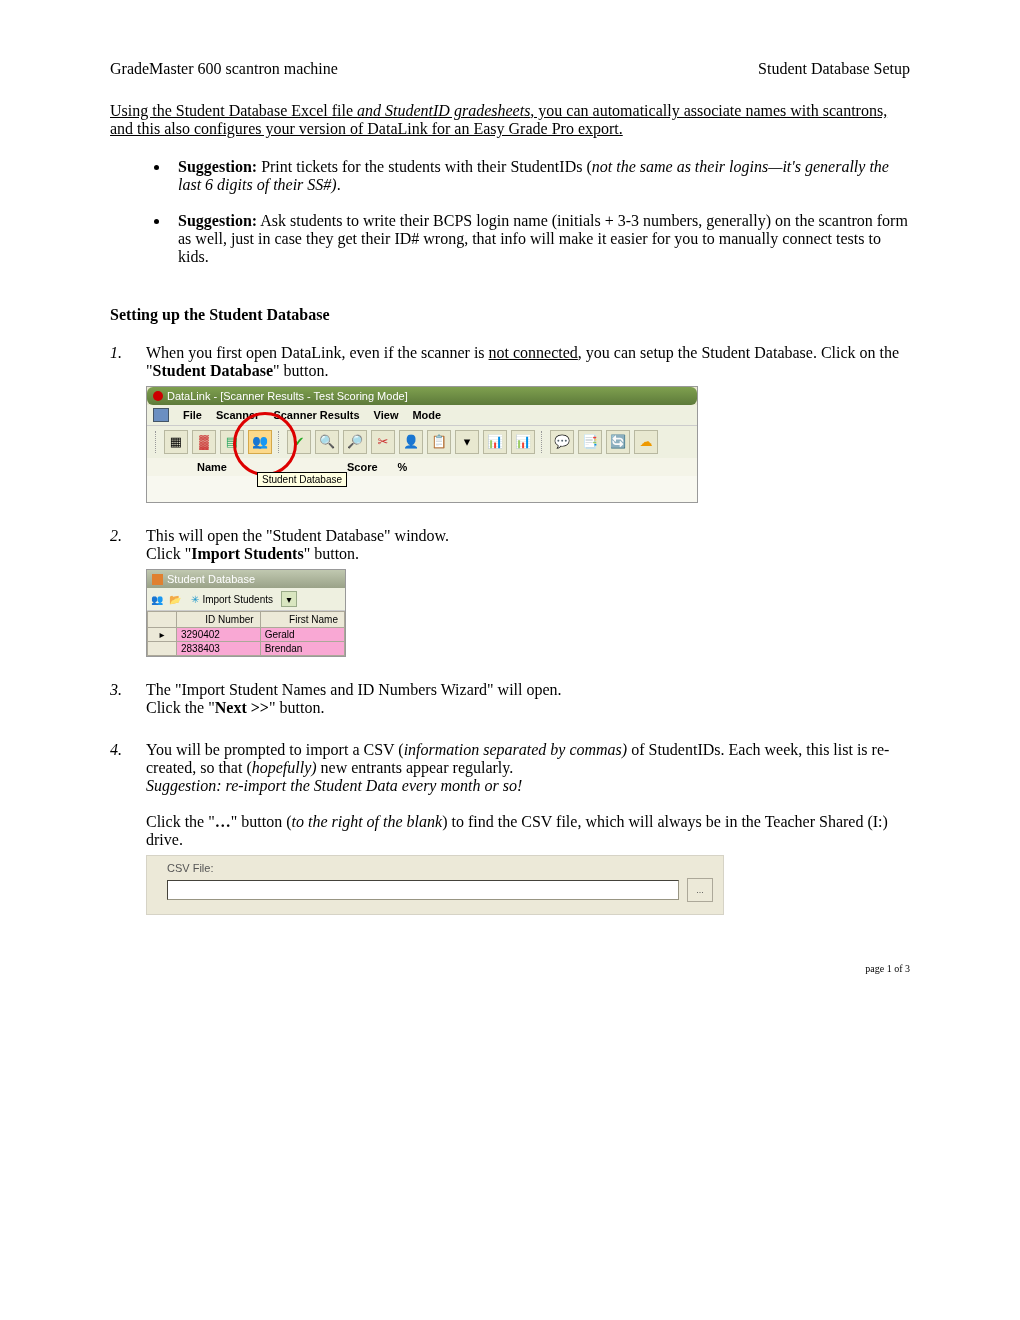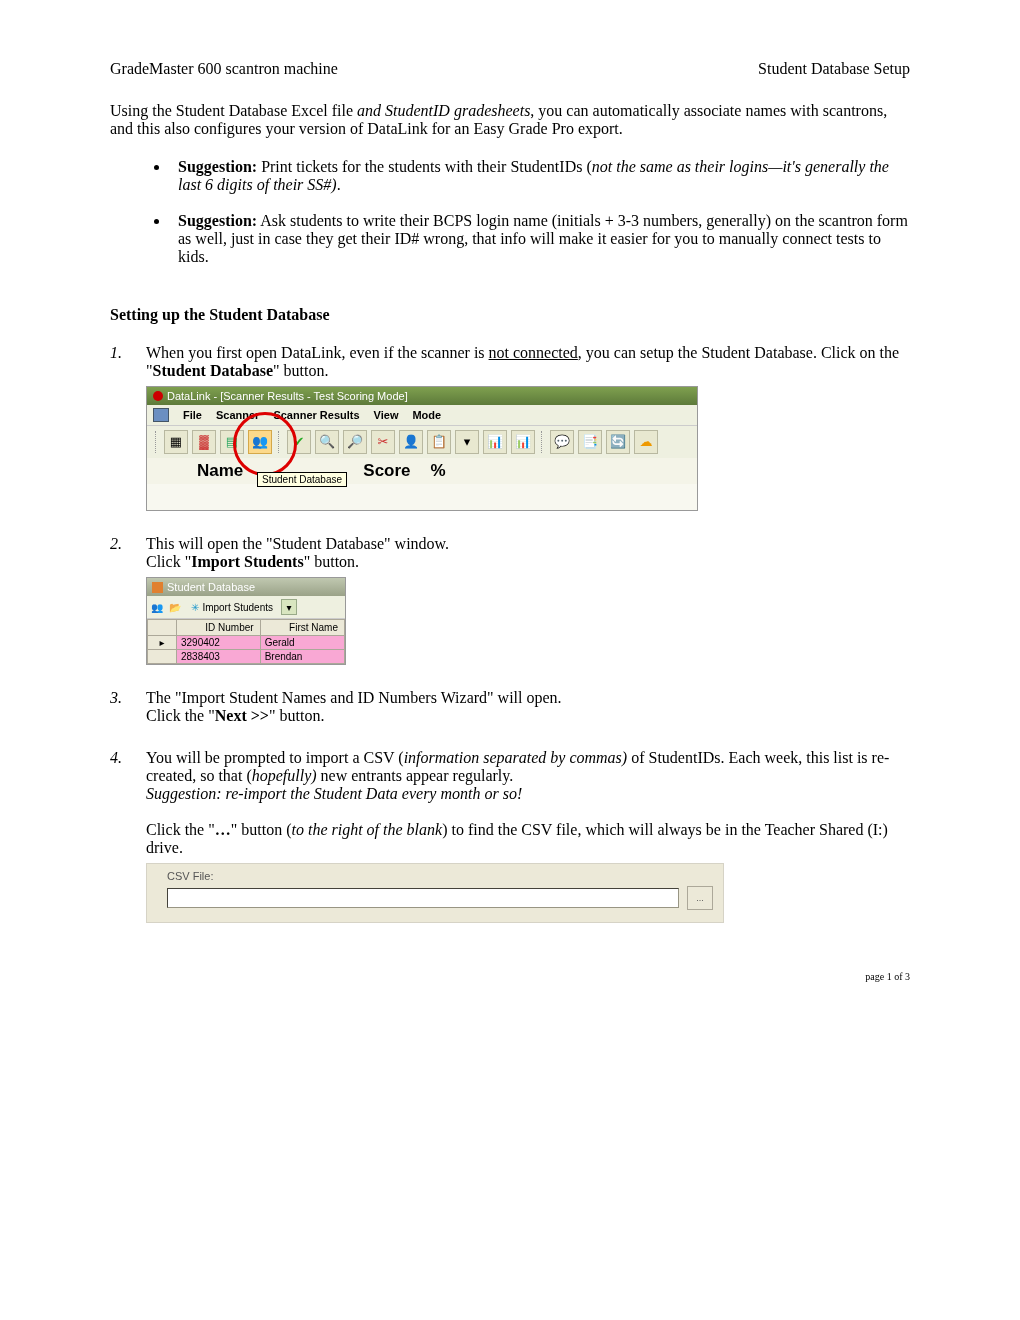--- a/index.html
+++ b/index.html
@@ -12,20 +12,21 @@
       width: 1020px;
       box-sizing: border-box;
     }
     .header-row {
       display: flex;
       justify-content: space-between;
       margin-bottom: 24px;
     }
     .intro-para {
       margin-bottom: 20px;
+      text-decoration: underline;
     }
     .bullet-list {
       margin: 0 0 30px 0;
       padding-left: 60px;
     }
     .bullet-list li {
       margin-bottom: 18px;
       padding-left: 8px;
     }
     .section-heading {
@@ -63,20 +64,21 @@
     }
     .shot1-title {
       background: linear-gradient(to bottom, #7fa04f, #5d7a3a);
       color: white;
       font-size: 11px;
       padding: 3px 6px;
       font-family: Tahoma, sans-serif;
       display: flex;
       align-items: center;
       gap: 4px;
+      border-radius: 6px;
     }
     .shot1-title .red-dot {
       width: 10px; height: 10px; background: #c00; border-radius: 50%;
       display: inline-block;
     }
     .shot1-menubar {
       background: #eef0e0;
       font-size: 11px;
       font-family: Tahoma, sans-serif;
       padding: 3px 6px;
@@ -117,21 +119,21 @@
       position: absolute;
       left: 86px; top: -14px;
       width: 58px; height: 58px;
       border: 3px solid #d00;
       border-radius: 50%;
       pointer-events: none;
     }
     .shot1-cols {
       background: #f4f4e8;
       padding: 3px 50px;
-      font-size: 17px;
+      font-size: 11px;
       font-family: Tahoma, sans-serif;
       display: flex;
       gap: 60px;
     }
     .shot1-cols .col-name { font-weight: bold; }
     .tooltip-box {
       position: absolute;
       left: 110px; top: 46px;
       background: #ffffe1;
       border: 1px solid #000;

